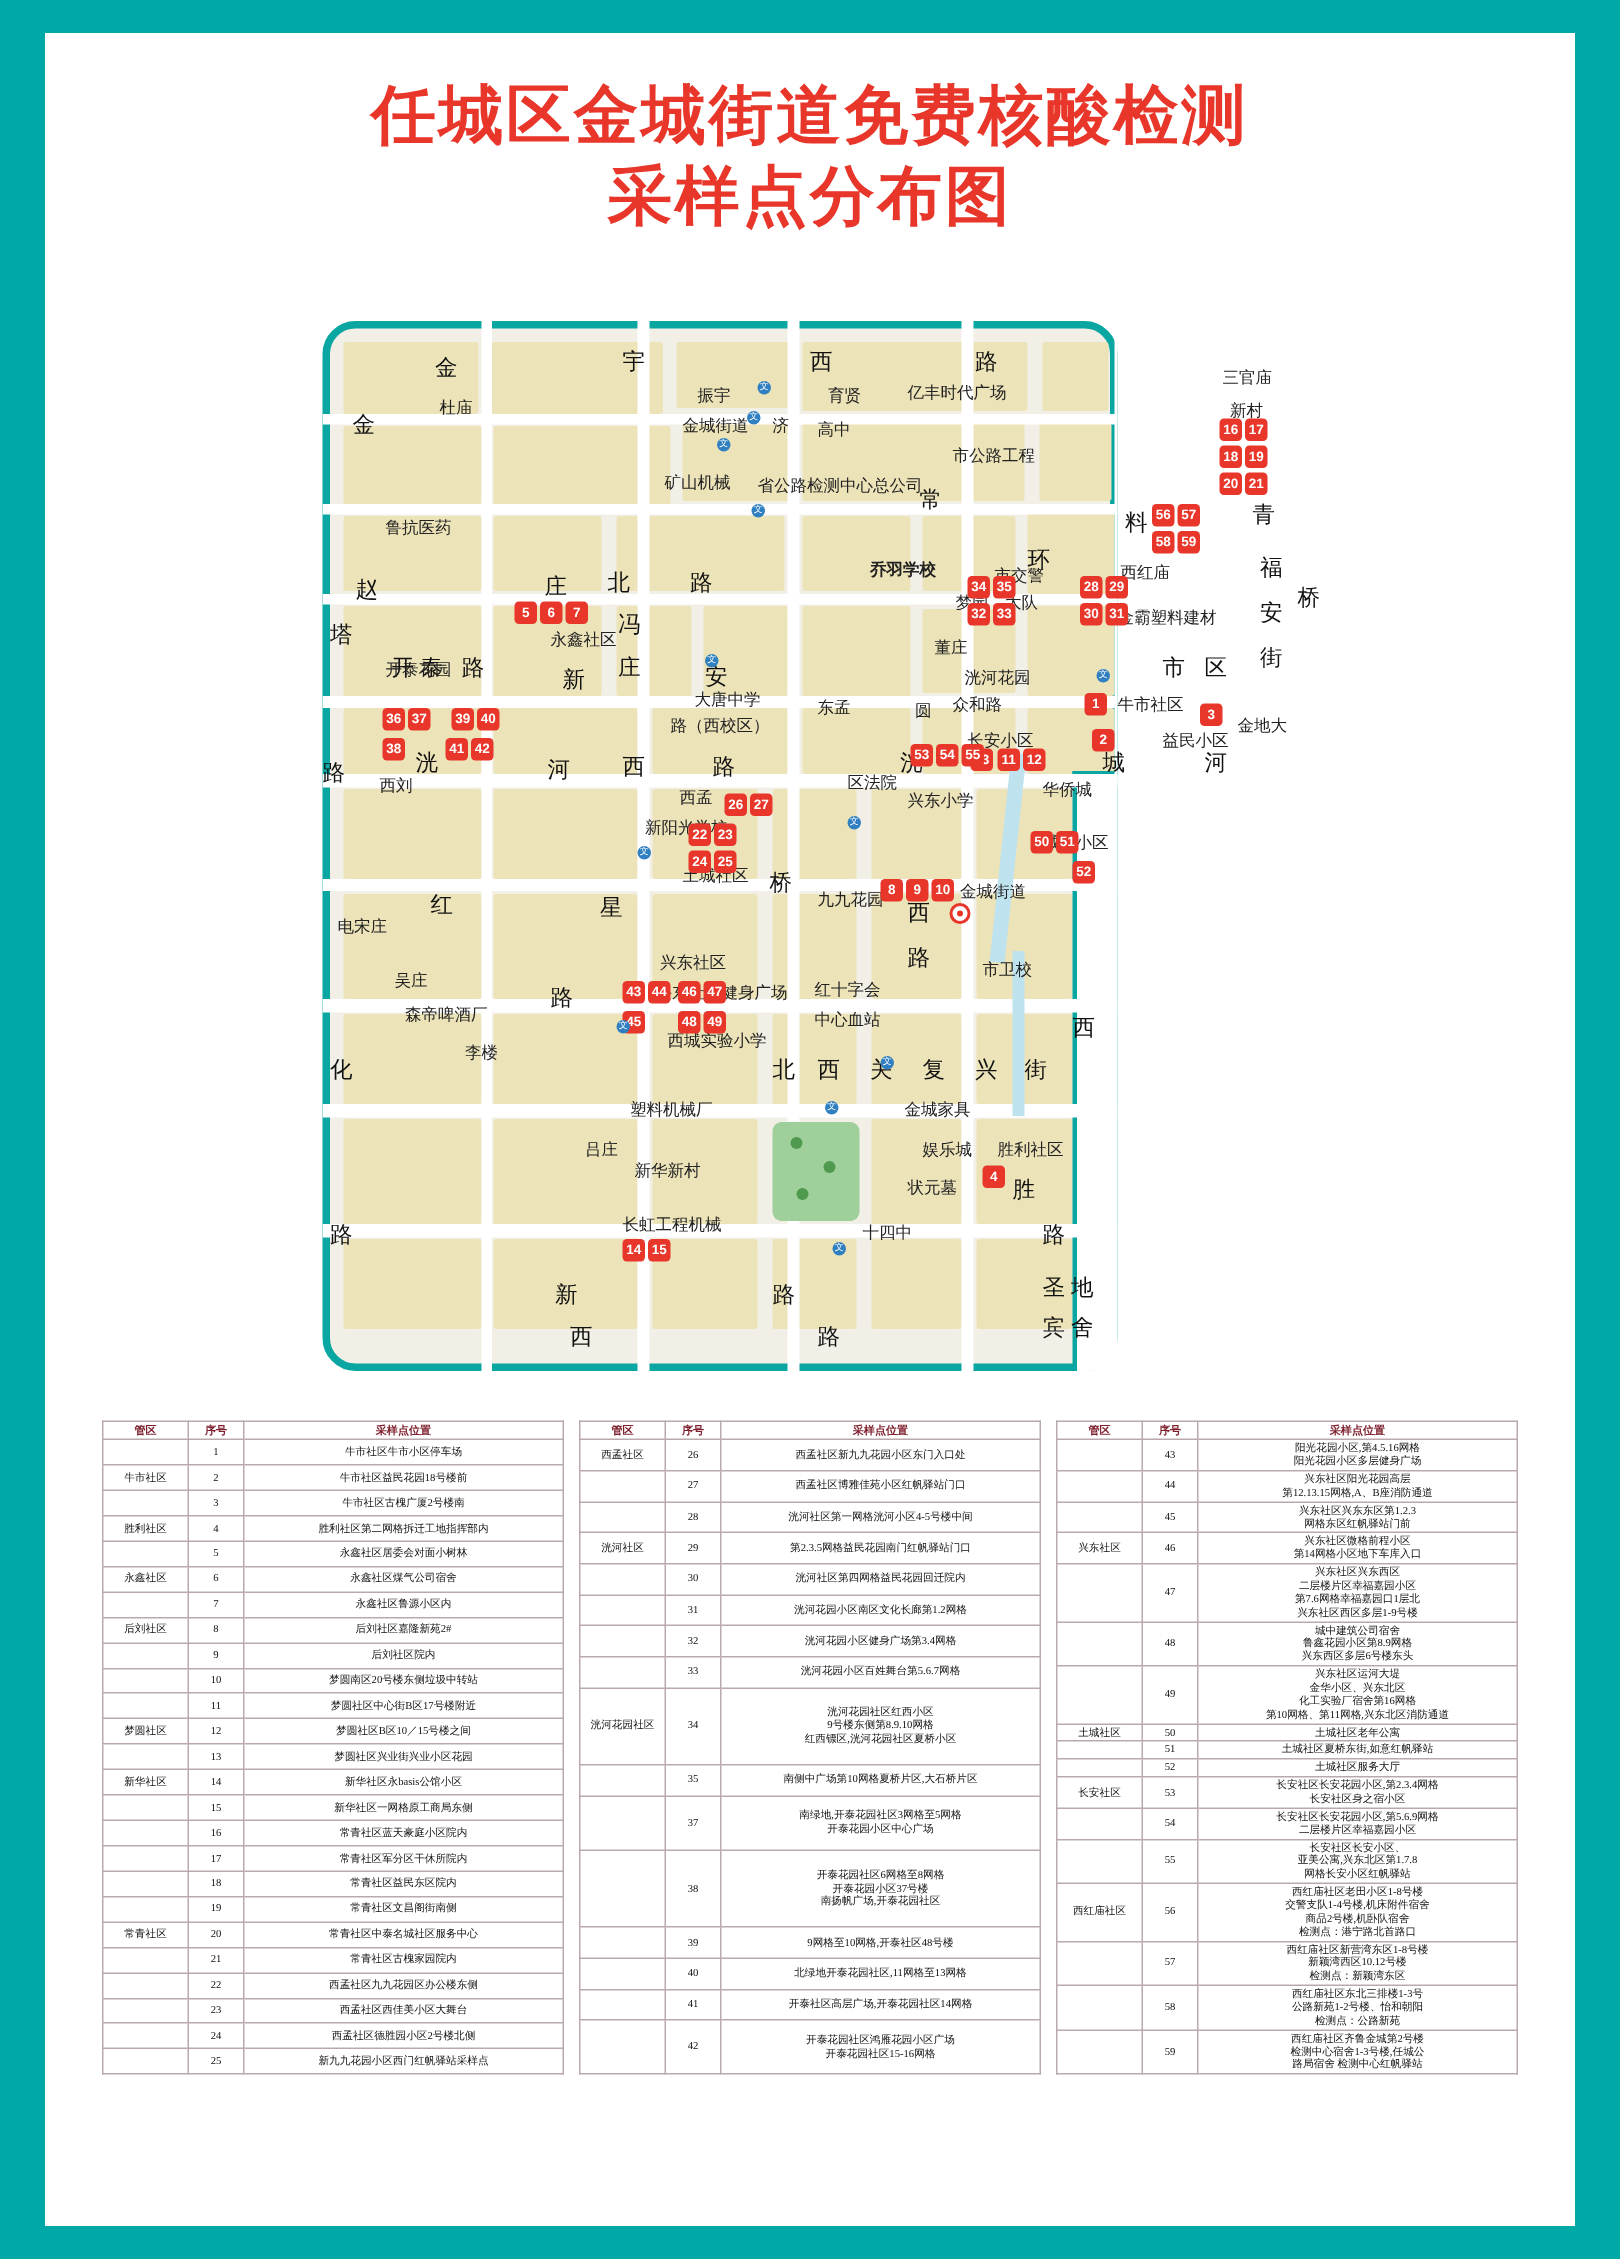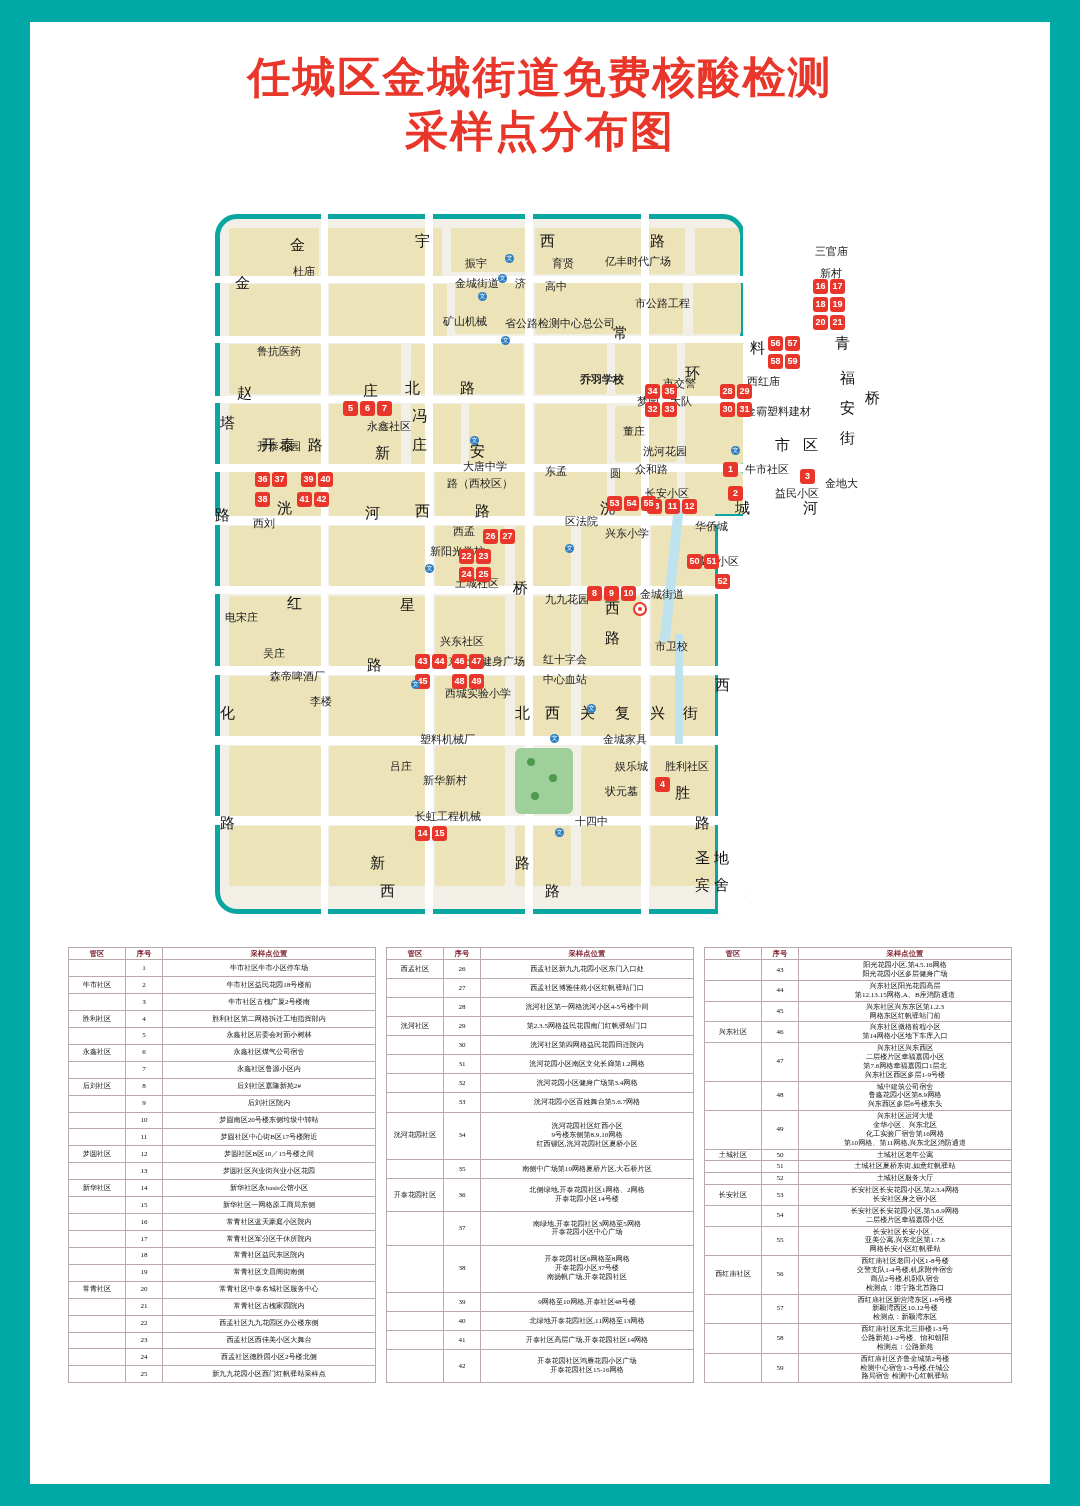--- a/index.html
+++ b/index.html
@@ -592,26 +592,20 @@
             <td class="cell-multi">洸河花园社区红西小区
 9号楼东侧第8.9.10网格
 红西镖区,洸河花园社区夏桥小区</td>
           </tr>
           <tr>
             <td class="area"></td>
             <td class="idx">35</td>
             <td class="cell-multi">南侧中广场第10网格夏桥片区,大石桥片区</td>
           </tr>
           <tr>
-            <td class="area">开泰花园社区</td>
-            <td class="idx">36</td>
-            <td class="cell-multi">北侧绿地,开泰花园社区1网格、2网格
-开泰花园小区14号楼</td>
-          </tr>
-          <tr>
             <td class="area"></td>
             <td class="idx">37</td>
             <td class="cell-multi">南绿地,开泰花园社区3网格至5网格
 开泰花园小区中心广场</td>
           </tr>
           <tr>
             <td class="area"></td>
             <td class="idx">38</td>
             <td class="cell-multi">开泰花园社区6网格至8网格
 开泰花园小区37号楼

